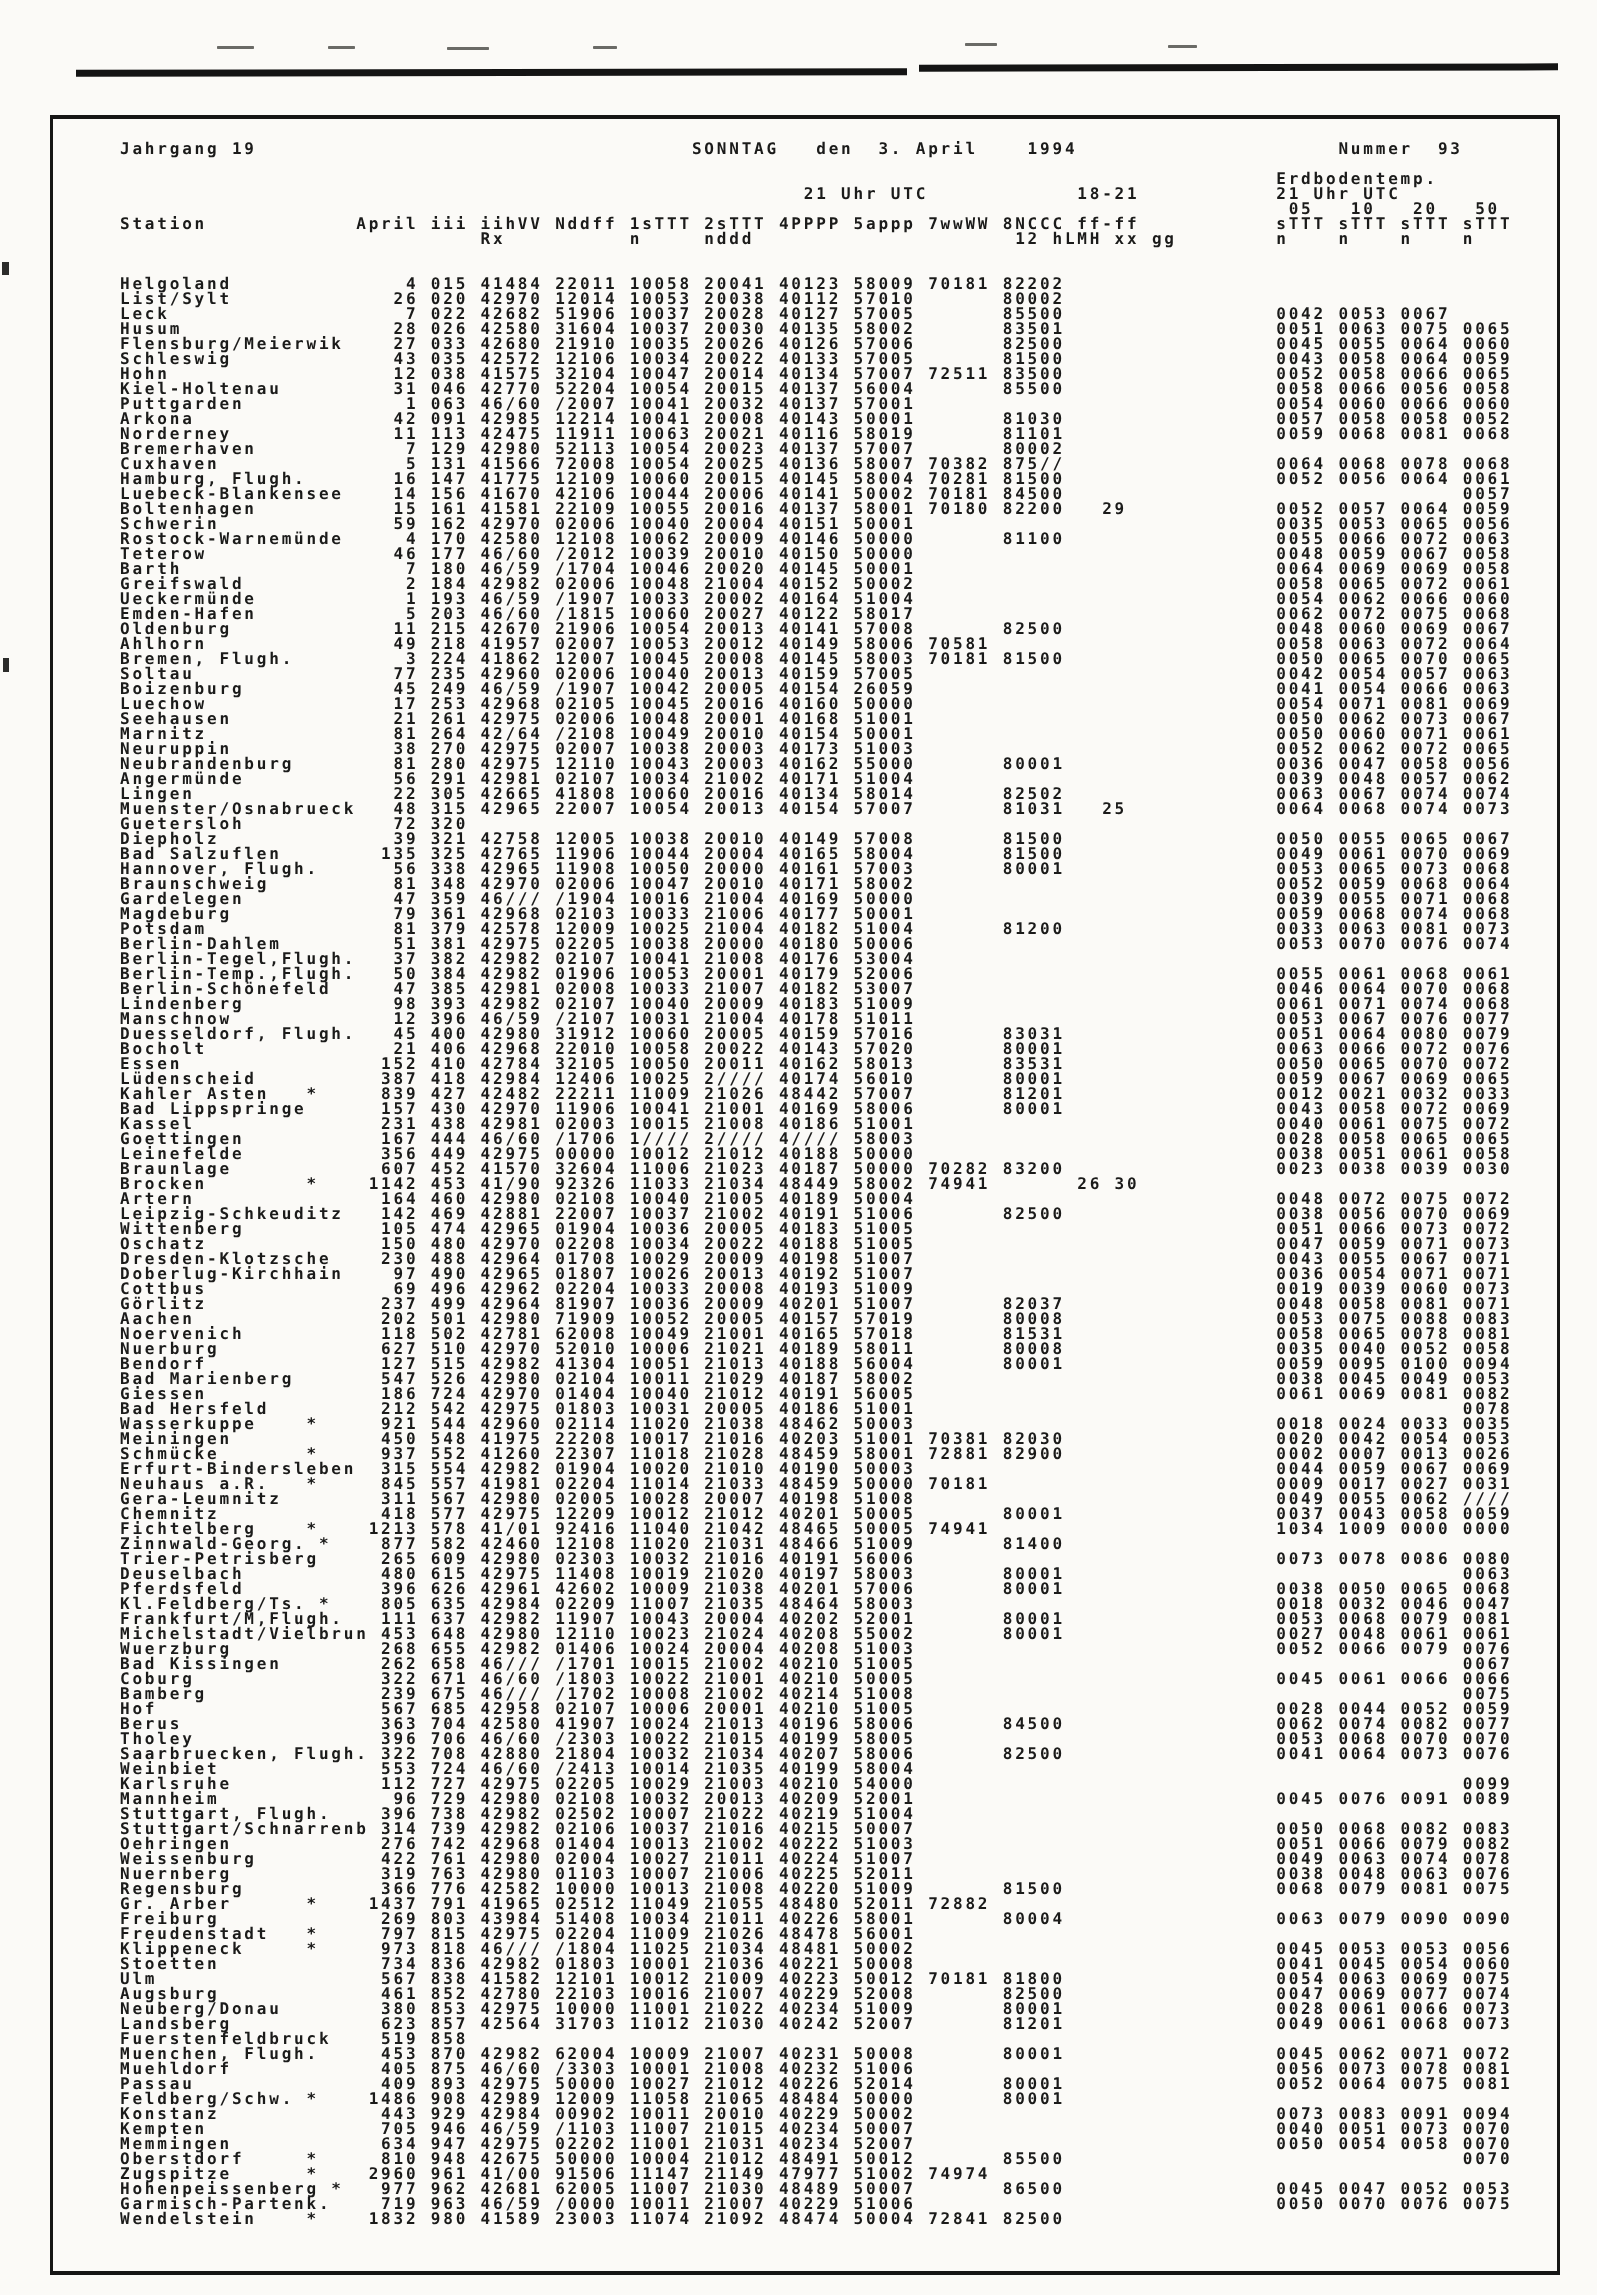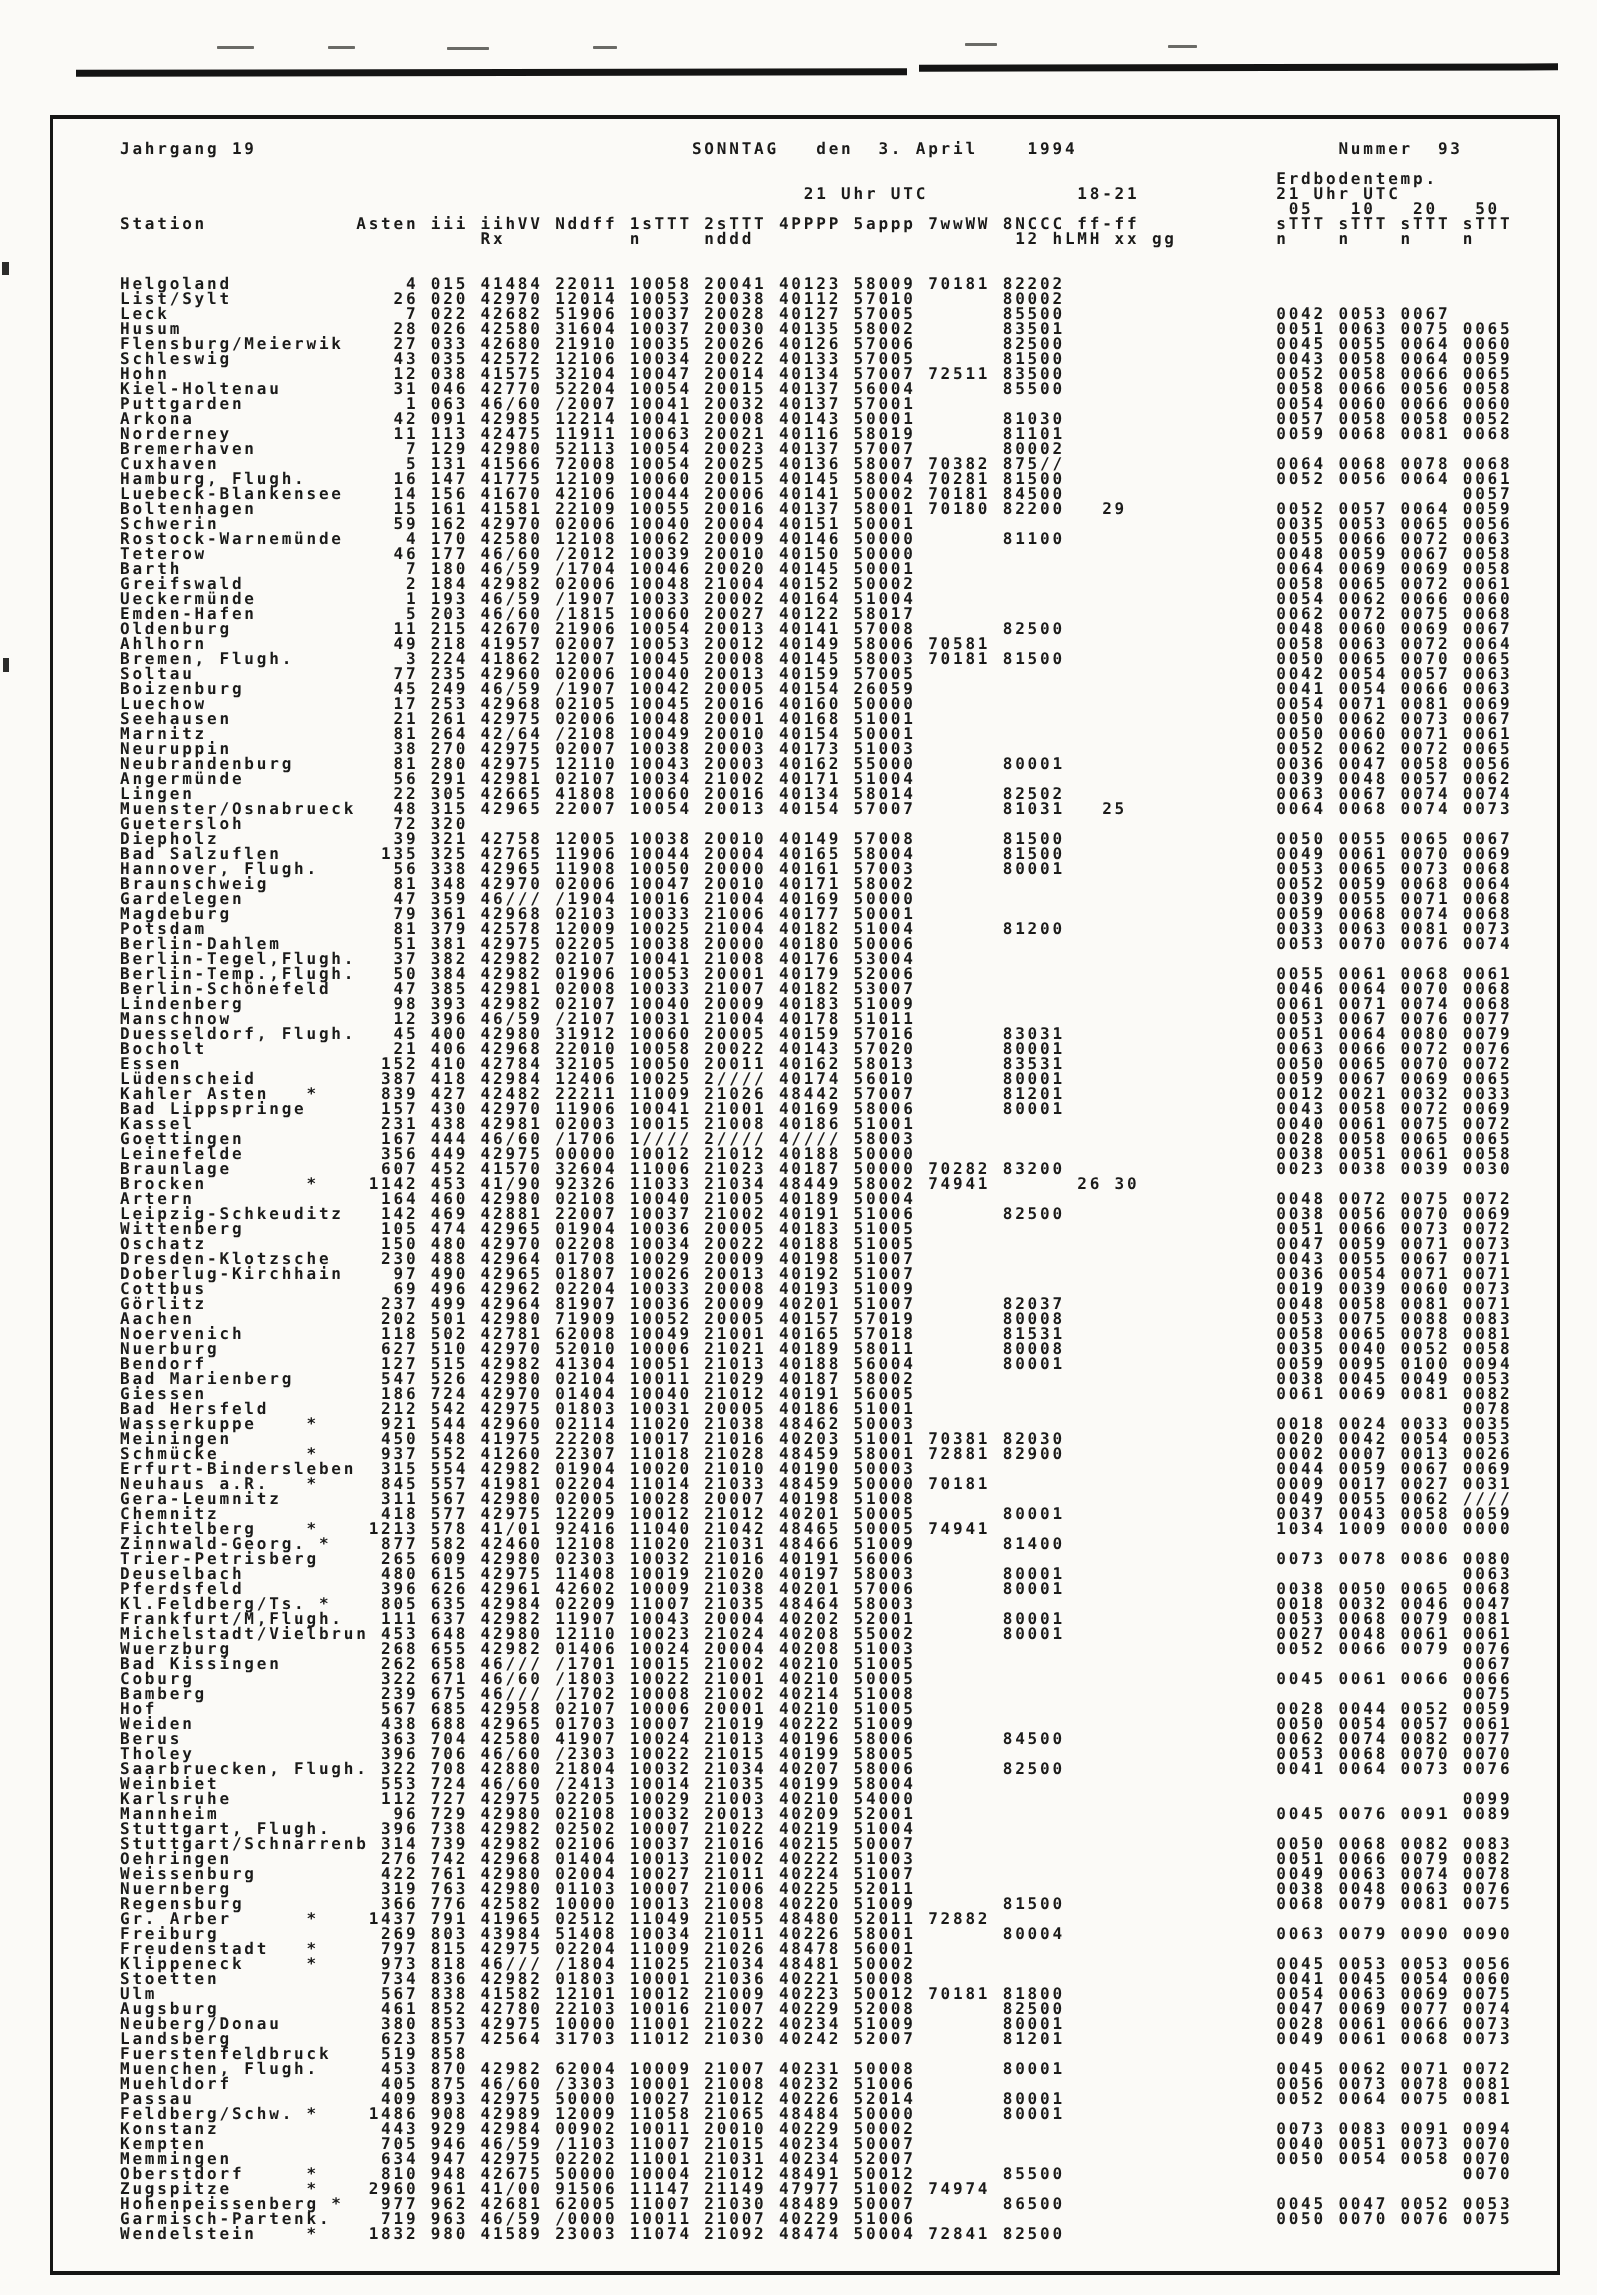--- a/index.html
+++ b/index.html
@@ -50,21 +50,21 @@
   <div class="margin-tick" style="left:3.2px;top:658px;width:5.6px;height:14.4px;"></div>
 
   <div class="frame"></div>
 
   <div class="doc-text">
       <div class="ln">Jahrgang 19                                   SONNTAG   den  3. April    1994                     Nummer  93</div>
       <div class="ln"></div>
       <div class="ln">                                                                                             Erdbodentemp.</div>
       <div class="ln">                                                       21 Uhr UTC            18-21           21 Uhr UTC</div>
       <div class="ln">                                                                                              05   10   20   50</div>
-      <div class="ln">Station            Asten iii iihVV Nddff 1sTTT 2sTTT 4PPPP 5appp 7wwWW 8NCCC ff-ff           sTTT sTTT sTTT sTTT</div>
+      <div class="ln">Station            April iii iihVV Nddff 1sTTT 2sTTT 4PPPP 5appp 7wwWW 8NCCC ff-ff           sTTT sTTT sTTT sTTT</div>
       <div class="ln">                             Rx          n     nddd                     12 hLMH xx gg        n    n    n    n</div>
       <div class="ln"></div>
       <div class="ln"></div>
       <div class="ln">Helgoland              4 015 41484 22011 10058 20041 40123 58009 70181 82202</div>
       <div class="ln">List/Sylt             26 020 42970 12014 10053 20038 40112 57010       80002</div>
       <div class="ln">Leck                   7 022 42682 51906 10037 20028 40127 57005       85500                 0042 0053 0067</div>
       <div class="ln">Husum                 28 026 42580 31604 10037 20030 40135 58002       83501                 0051 0063 0075 0065</div>
       <div class="ln">Flensburg/Meierwik    27 033 42680 21910 10035 20026 40126 57006       82500                 0045 0055 0064 0060</div>
       <div class="ln">Schleswig             43 035 42572 12106 10034 20022 40133 57005       81500                 0043 0058 0064 0059</div>
       <div class="ln">Hohn                  12 038 41575 32104 10047 20014 40134 57007 72511 83500                 0052 0058 0066 0065</div>
@@ -150,21 +150,20 @@
       <div class="ln">Deuselbach           480 615 42975 11408 10019 21020 40197 58003       80001                                0063</div>
       <div class="ln">Pferdsfeld           396 626 42961 42602 10009 21038 40201 57006       80001                 0038 0050 0065 0068</div>
       <div class="ln">Kl.Feldberg/Ts. *    805 635 42984 02209 11007 21035 48464 58003                             0018 0032 0046 0047</div>
       <div class="ln">Frankfurt/M,Flugh.   111 637 42982 11907 10043 20004 40202 52001       80001                 0053 0068 0079 0081</div>
       <div class="ln">Michelstadt/Vielbrun 453 648 42980 12110 10023 21024 40208 55002       80001                 0027 0048 0061 0061</div>
       <div class="ln">Wuerzburg            268 655 42982 01406 10024 20004 40208 51003                             0052 0066 0079 0076</div>
       <div class="ln">Bad Kissingen        262 658 46/// /1701 10015 21002 40210 51005                                            0067</div>
       <div class="ln">Coburg               322 671 46/60 /1803 10022 21001 40210 50005                             0045 0061 0066 0066</div>
       <div class="ln">Bamberg              239 675 46/// /1702 10008 21002 40214 51008                                            0075</div>
       <div class="ln">Hof                  567 685 42958 02107 10006 20001 40210 51005                             0028 0044 0052 0059</div>
-      <div class="ln">Weiden               438 688 42965 01703 10007 21019 40222 51009                             0050 0054 0057 0061</div>
       <div class="ln">Berus                363 704 42580 41907 10024 21013 40196 58006       84500                 0062 0074 0082 0077</div>
       <div class="ln">Tholey               396 706 46/60 /2303 10022 21015 40199 58005                             0053 0068 0070 0070</div>
       <div class="ln">Saarbruecken, Flugh. 322 708 42880 21804 10032 21034 40207 58006       82500                 0041 0064 0073 0076</div>
       <div class="ln">Weinbiet             553 724 46/60 /2413 10014 21035 40199 58004</div>
       <div class="ln">Karlsruhe            112 727 42975 02205 10029 21003 40210 54000                                            0099</div>
       <div class="ln">Mannheim              96 729 42980 02108 10032 20013 40209 52001                             0045 0076 0091 0089</div>
       <div class="ln">Stuttgart, Flugh.    396 738 42982 02502 10007 21022 40219 51004</div>
       <div class="ln">Stuttgart/Schnarrenb 314 739 42982 02106 10037 21016 40215 50007                             0050 0068 0082 0083</div>
       <div class="ln">Oehringen            276 742 42968 01404 10013 21002 40222 51003                             0051 0066 0079 0082</div>
       <div class="ln">Weissenburg          422 761 42980 02004 10027 21011 40224 51007                             0049 0063 0074 0078</div>

